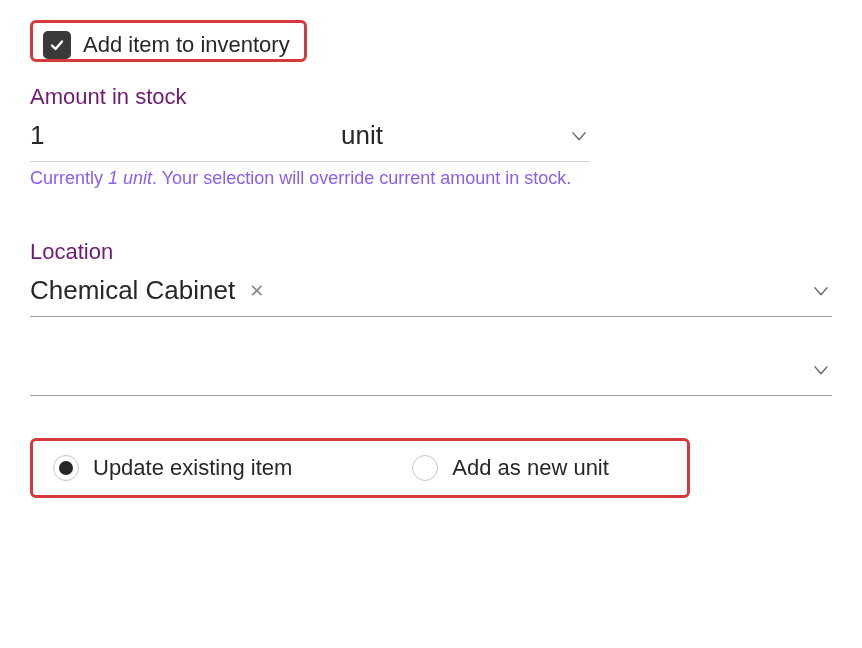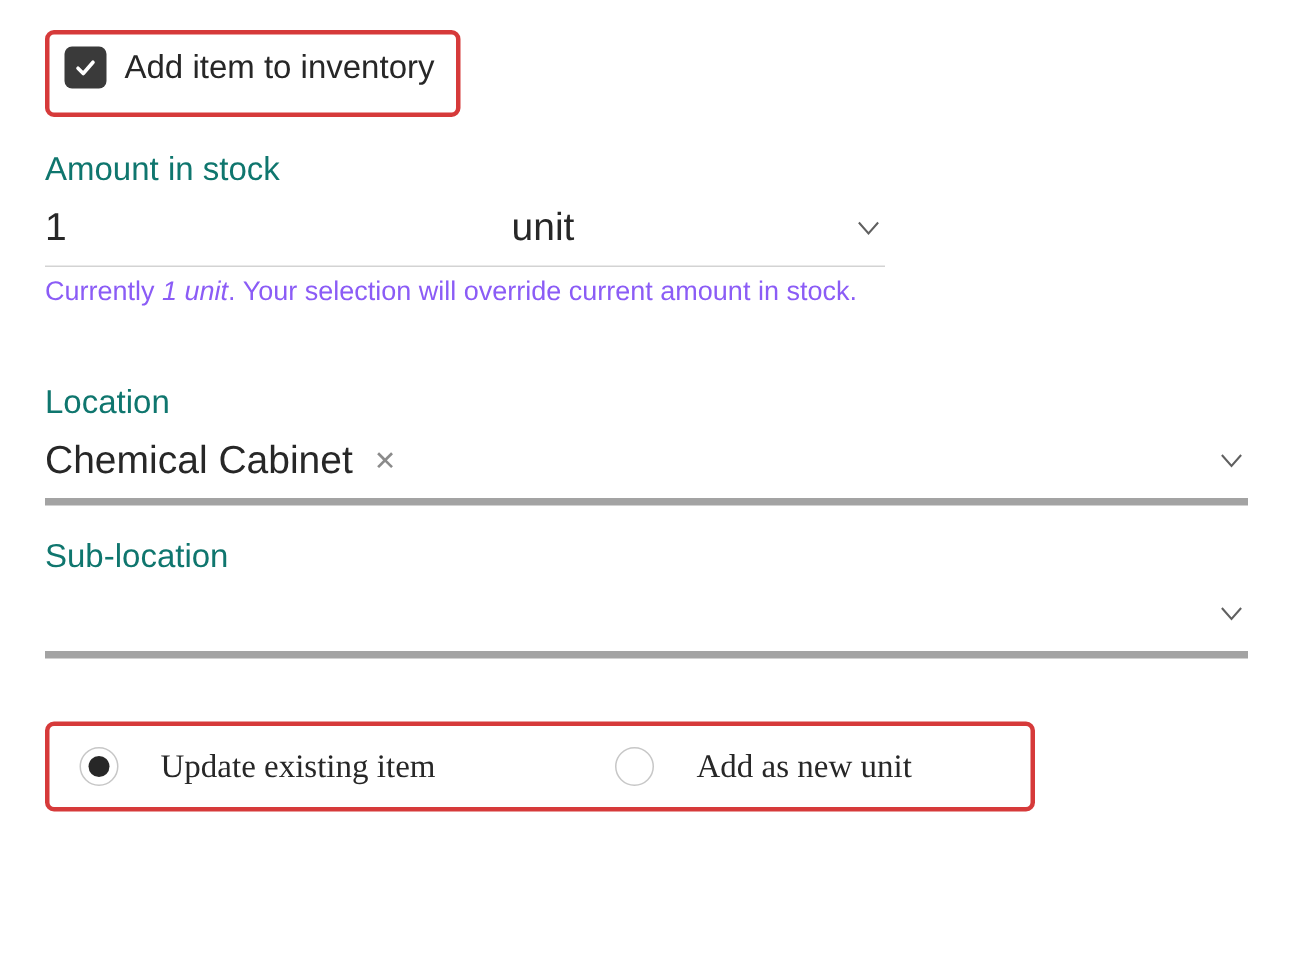--- a/index.html
+++ b/index.html
@@ -9,42 +9,42 @@
       width: 862px;
       height: 648px;
       padding: 20px 30px;
       color: #272727;
     }
     .highlight-box {
       border: 3px solid #d63a3a;
       border-radius: 6px;
       display: inline-flex;
       align-items: center;
-      padding: 8px 14px 16px 10px;
+      padding: 8px 14px 0 10px;
       margin-bottom: 22px;
     }
     .checkbox {
       width: 28px;
       height: 28px;
       background: #3a3a3a;
       border-radius: 5px;
       display: inline-flex;
       align-items: center;
       justify-content: center;
       margin-right: 12px;
       cursor: pointer;
     }
     .checkbox svg { width: 16px; height: 16px; }
     .checkbox-label {
       font-size: 22px;
       color: #272727;
     }
     .field-label {
       font-size: 22px;
-      color: #0f766e;
+      color: #701a75;
       margin-bottom: 10px;
     }
     .amount-row {
       display: flex;
       align-items: flex-end;
       width: 560px;
       border-bottom: 1px solid #d3d3d3;
       padding-bottom: 10px;
       margin-bottom: 6px;
     }
@@ -70,27 +70,27 @@
       align-items: center;
       justify-content: center;
     }
     .chevron svg { stroke: #606060; }
     .helper-text {
       font-size: 18px;
       color: #8b5cf6;
       margin-bottom: 50px;
     }
     .helper-text .italic { font-style: italic; }
-    .location-block { margin-bottom: 21px; }
+    .location-block { margin-bottom: 38px; }
     .sublocation-block { margin-bottom: 42px; }
     .select-row {
       display: flex;
       align-items: center;
       justify-content: space-between;
-      border-bottom: 5px solid #a3a3a3;
+      border-bottom: 1px solid #a3a3a3;
       padding-bottom: 10px;
       cursor: pointer;
     }
     .select-value-wrap {
       display: flex;
       align-items: center;
       gap: 10px;
     }
     .select-value {
       font-size: 26px;
@@ -108,23 +108,22 @@
       border-radius: 6px;
       display: flex;
       align-items: center;
       padding: 14px 20px;
       width: 660px;
       gap: 120px;
     }
     .radio-option {
       display: flex;
       align-items: flex-start;
-      gap: 28px;
-      cursor: pointer;
-      font-family: Liberation Serif, serif;
+      gap: 14px;
+      cursor: pointer;
     }
     .radio-circle {
       width: 26px;
       height: 26px;
       border: 1.5px solid #c7c7c7;
       border-radius: 50%;
       display: flex;
       align-items: center;
       justify-content: center;
       background: #fff;
@@ -186,21 +185,20 @@
     <span class="chevron">
       <svg viewBox="0 0 24 24" width="22" height="22" fill="none">
           <path d="M5 8 L12 16 L19 8" stroke-width="1.5"></path>
         </svg>
     </span>
   </div>
 </div>
 
 
 <div class="sublocation-block">
-  <div class="field-label">Sub-location</div>
   <div class="select-row empty">
     <div class="select-value-wrap">
       <span class="select-value"></span>
     </div>
     <span class="chevron">
       <svg viewBox="0 0 24 24" width="22" height="22" fill="none">
           <path d="M5 8 L12 16 L19 8" stroke-width="1.5"></path>
         </svg>
     </span>
   </div>

